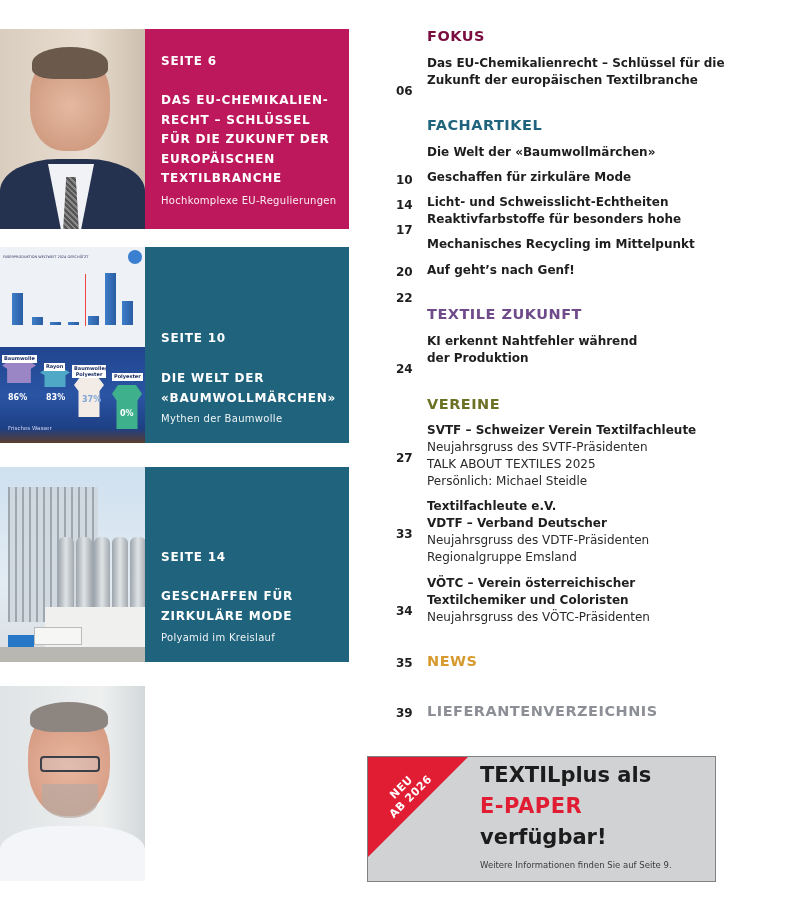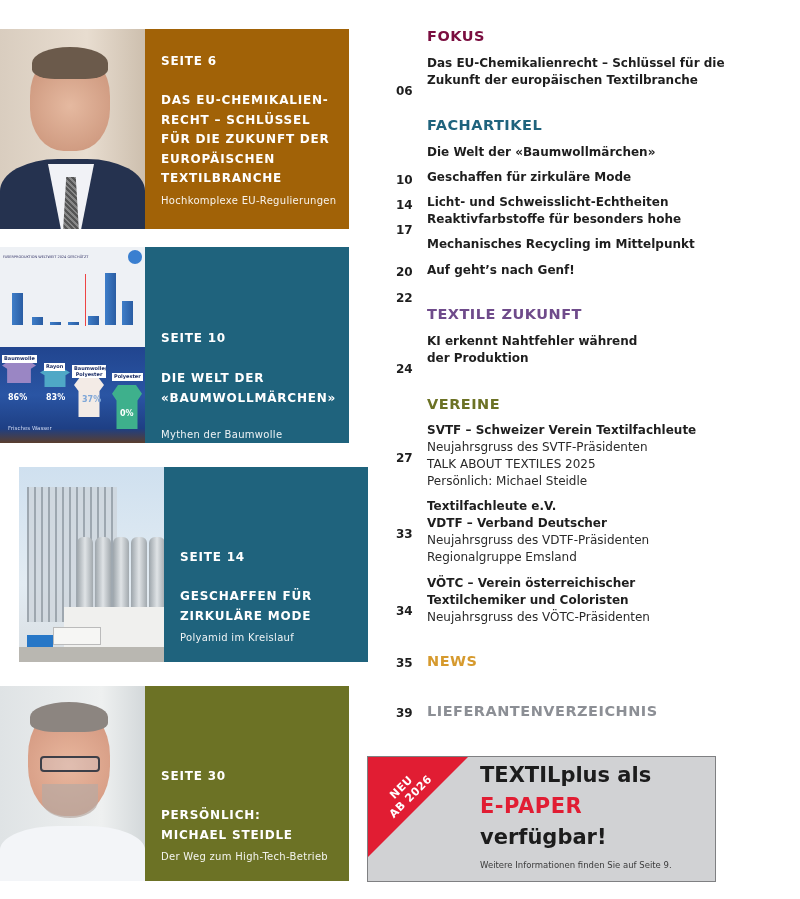--- a/index.html
+++ b/index.html
@@ -8,24 +8,24 @@
 
   
   .panel { position: absolute; left: 0; width: 349px; display: flex; }
   .panel .photo { width: 145px; height: 100%; position: relative; overflow: hidden; }
   .panel .info { flex: 1; height: 100%; color: #fff; padding-left: 16px; position: relative; }
   .info .seite { position: absolute; left: 16px; font-weight: bold; font-size: 12px; letter-spacing: 0.8px; }
   .info .headline { position: absolute; left: 16px; font-weight: bold; font-size: 12px; letter-spacing: 0.8px; line-height: 19.5px; text-transform: uppercase; }
   .info .sub { position: absolute; left: 16px; font-size: 10px; letter-spacing: 0.3px; opacity: 0.92; }
 
   #p1 { top: 29px; height: 200px; }
-  #p1 .info { background: #a16207; }
+  #p1 .info { background: #be185d; }
   #p2 { top: 247px; height: 196px; }
   #p2 .info { background: #1f637d; }
-  #p3 { top: 467px; height: 195px; margin-left: 19px; }
+  #p3 { top: 467px; height: 195px; }
   #p3 .info { background: #1f637d; }
   #p4 { top: 686px; height: 195px; }
   #p4 .info { background: #6c7225; }
 
   
   .ph1 { background: linear-gradient(90deg, #d9cdbf 0%, #e8ddd0 60%, #cdbfae 100%); }
   .ph1 .head { position: absolute; left: 30px; top: 22px; width: 80px; height: 100px; border-radius: 45% 45% 42% 42%; background: radial-gradient(circle at 50% 55%, #e5b9a0 0%, #cf9a80 70%, #b98370 100%); }
   .ph1 .hair { position: absolute; left: 32px; top: 18px; width: 76px; height: 32px; border-radius: 50% 50% 30% 30%; background: #6b5a4b; }
   .ph1 .suit { position: absolute; left: 0; top: 130px; width: 145px; height: 80px; background: #25324f; border-radius: 40% 40% 0 0; }
   .ph1 .shirt { position: absolute; left: 48px; top: 135px; width: 46px; height: 70px; background: #f1f2f6; clip-path: polygon(0 0, 100% 0, 70% 100%, 30% 100%); }
@@ -134,21 +134,21 @@
         <div class="pct" style="left:120px;top:62px">0%</div>
       </div>
       <div class="water">Frisches Wasser</div>
     </div>
     <div class="info">
       <div class="seite" style="top:84px">SEITE 10</div>
       <div class="headline" style="top:122px">
         <div>DIE WELT DER</div>
         <div>«BAUMWOLLMÄRCHEN»</div>
       </div>
-      <div class="sub" style="top:182px">Mythen der Baumwolle</div>
+      <div class="sub" style="top:166px">Mythen der Baumwolle</div>
     </div>
   </div>
 
   <div class="panel" id="p3">
     <div class="photo ph3">
       <div class="frame"></div>
       <div class="silo" style="left:58px"></div>
       <div class="silo" style="left:76px"></div>
       <div class="silo" style="left:94px"></div>
       <div class="silo" style="left:112px"></div>
@@ -169,28 +169,20 @@
   </div>
 
   <div class="panel" id="p4">
     <div class="photo ph4">
       <div class="shirt"></div>
       <div class="head"></div>
         <div class="hair"></div>
       <div class="beard"></div>
         <div class="glasses"></div>
     </div>
-    <div class="info">
-      <div class="seite" style="top:83px">SEITE 30</div>
-      <div class="headline" style="top:120px">
-        <div>PERSÖNLICH:</div>
-        <div>MICHAEL STEIDLE</div>
-      </div>
-      <div class="sub" style="top:165px">Der Weg zum High-Tech-Betrieb</div>
-    </div>
   </div>
 </section>
 
 <nav class="toc">
 
   <div class="sec-title" style="top:28px;color:#7a0d3f">FOKUS</div>
   <div class="entry" style="top:55px">
     <span class="num">06</span>
     <div class="title">
       <div>Das EU-Chemikalienrecht – Schlüssel für die</div>

